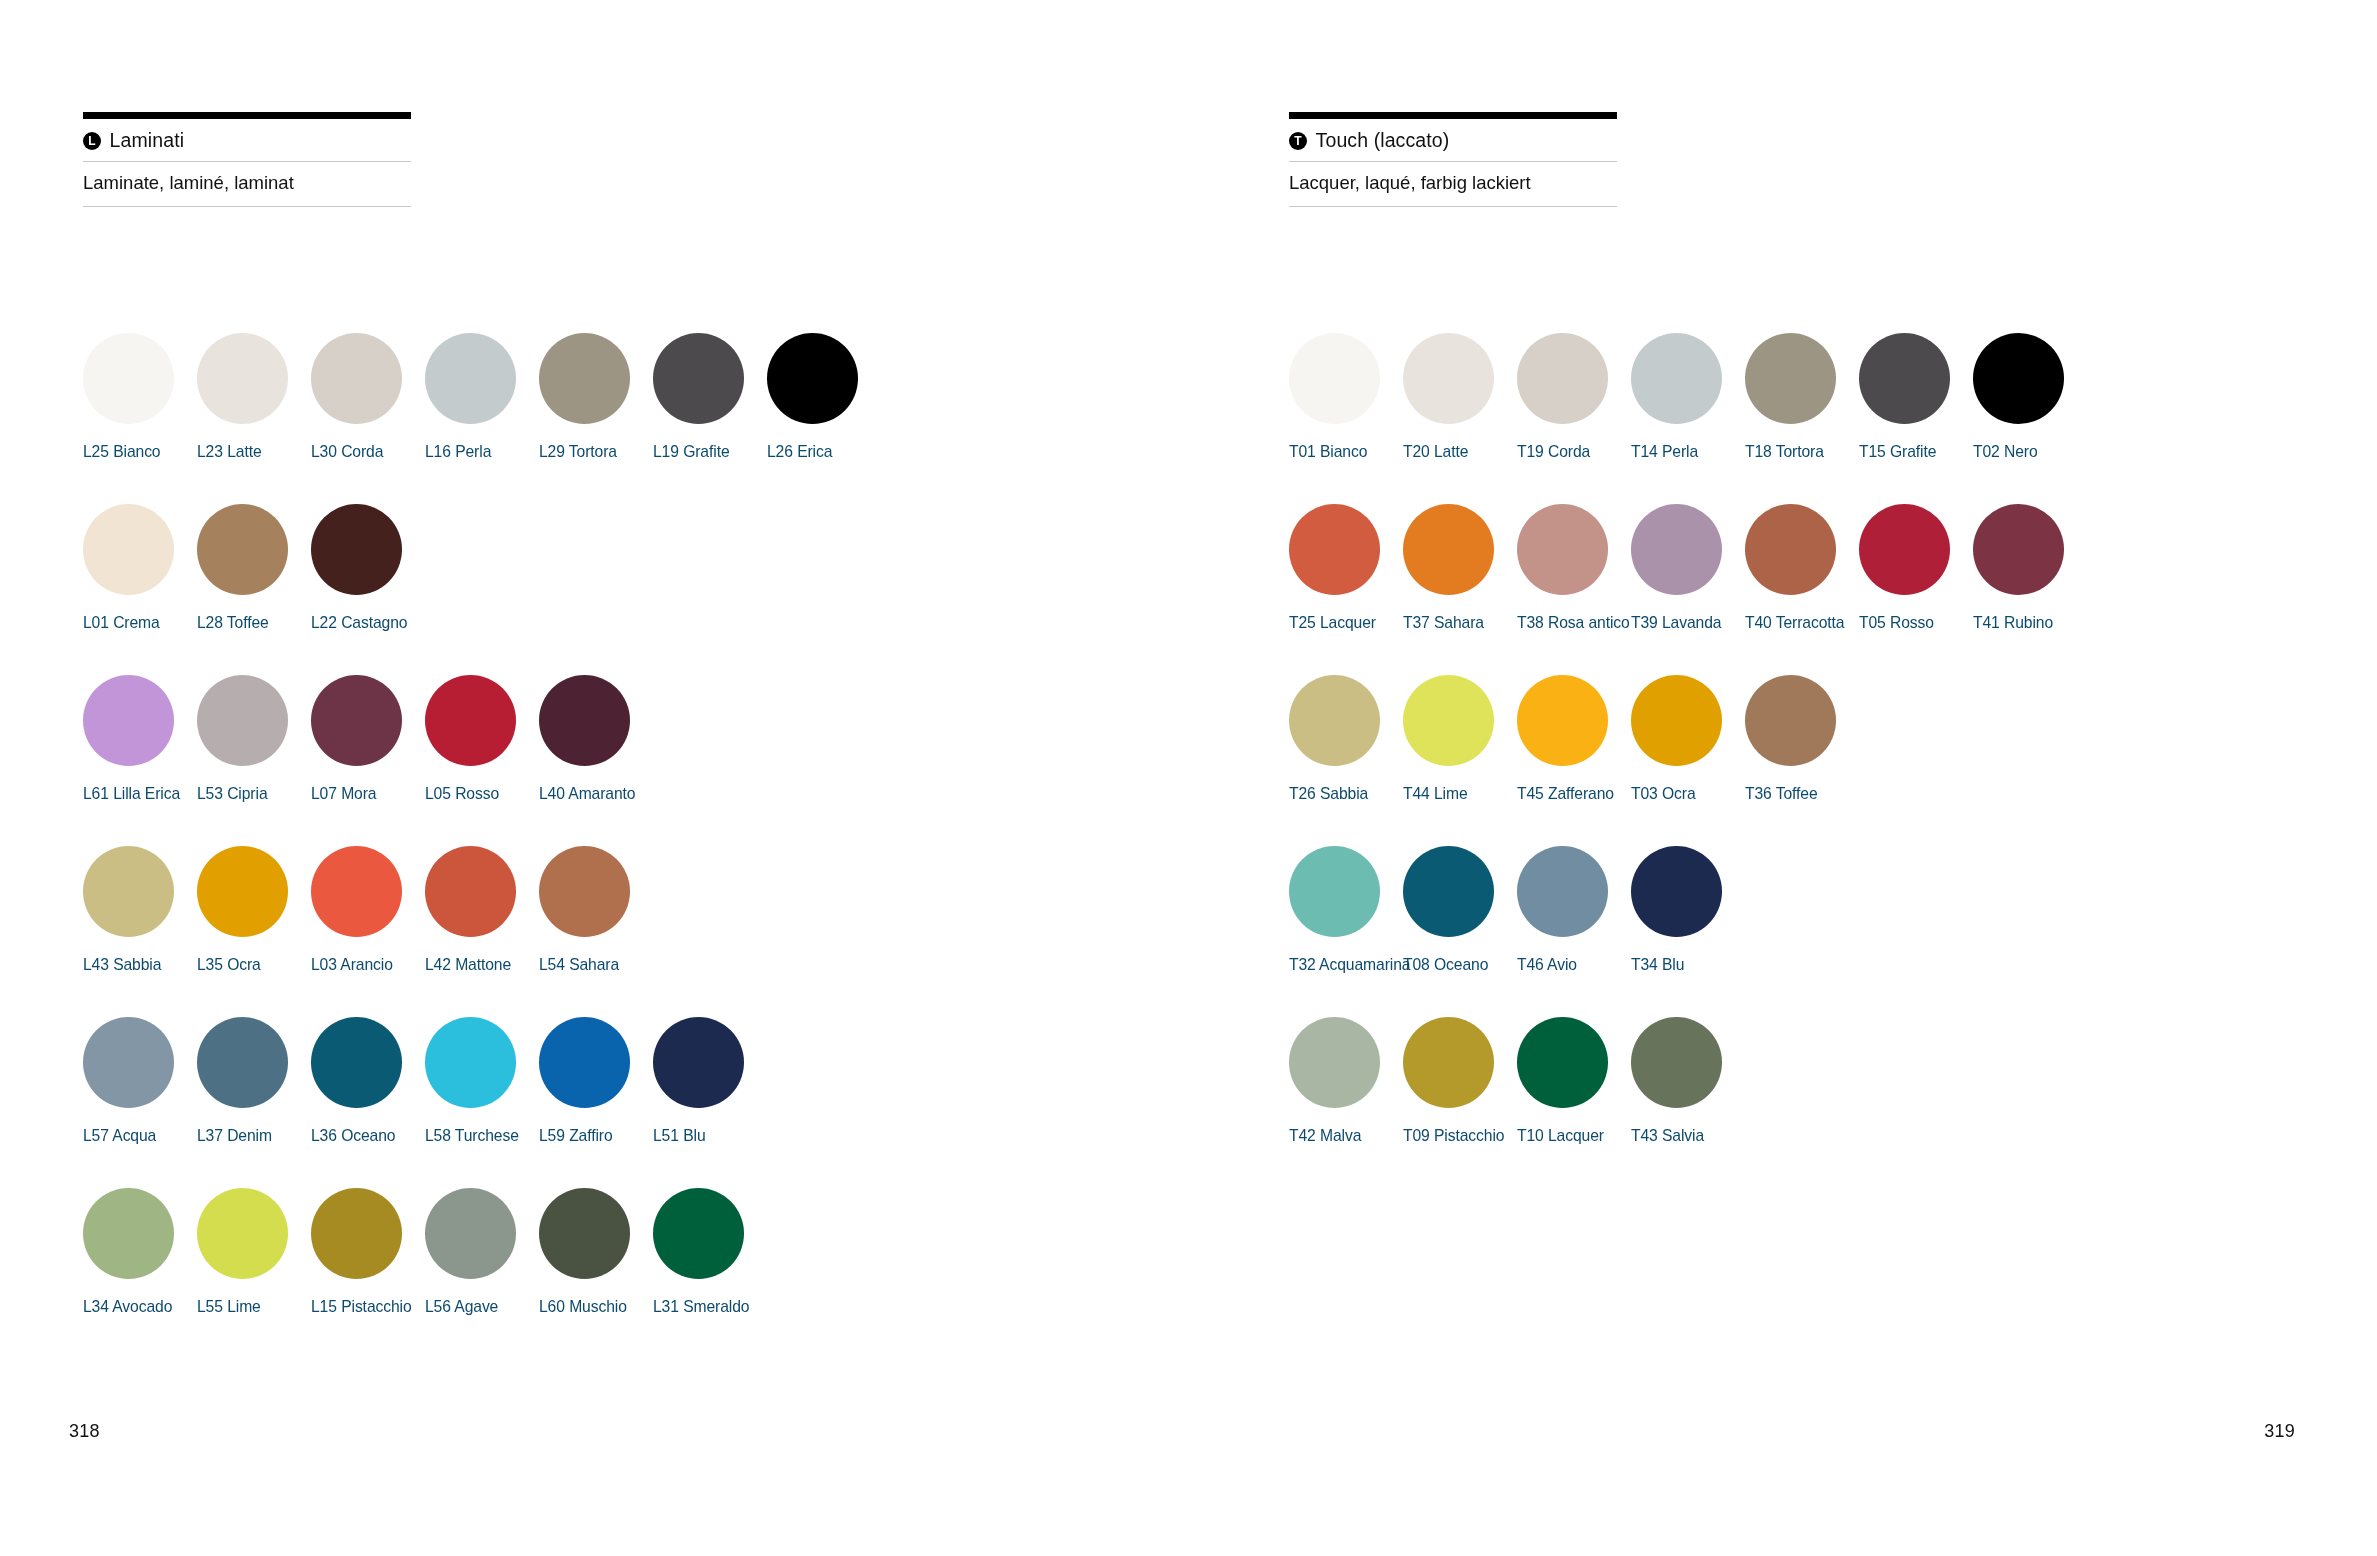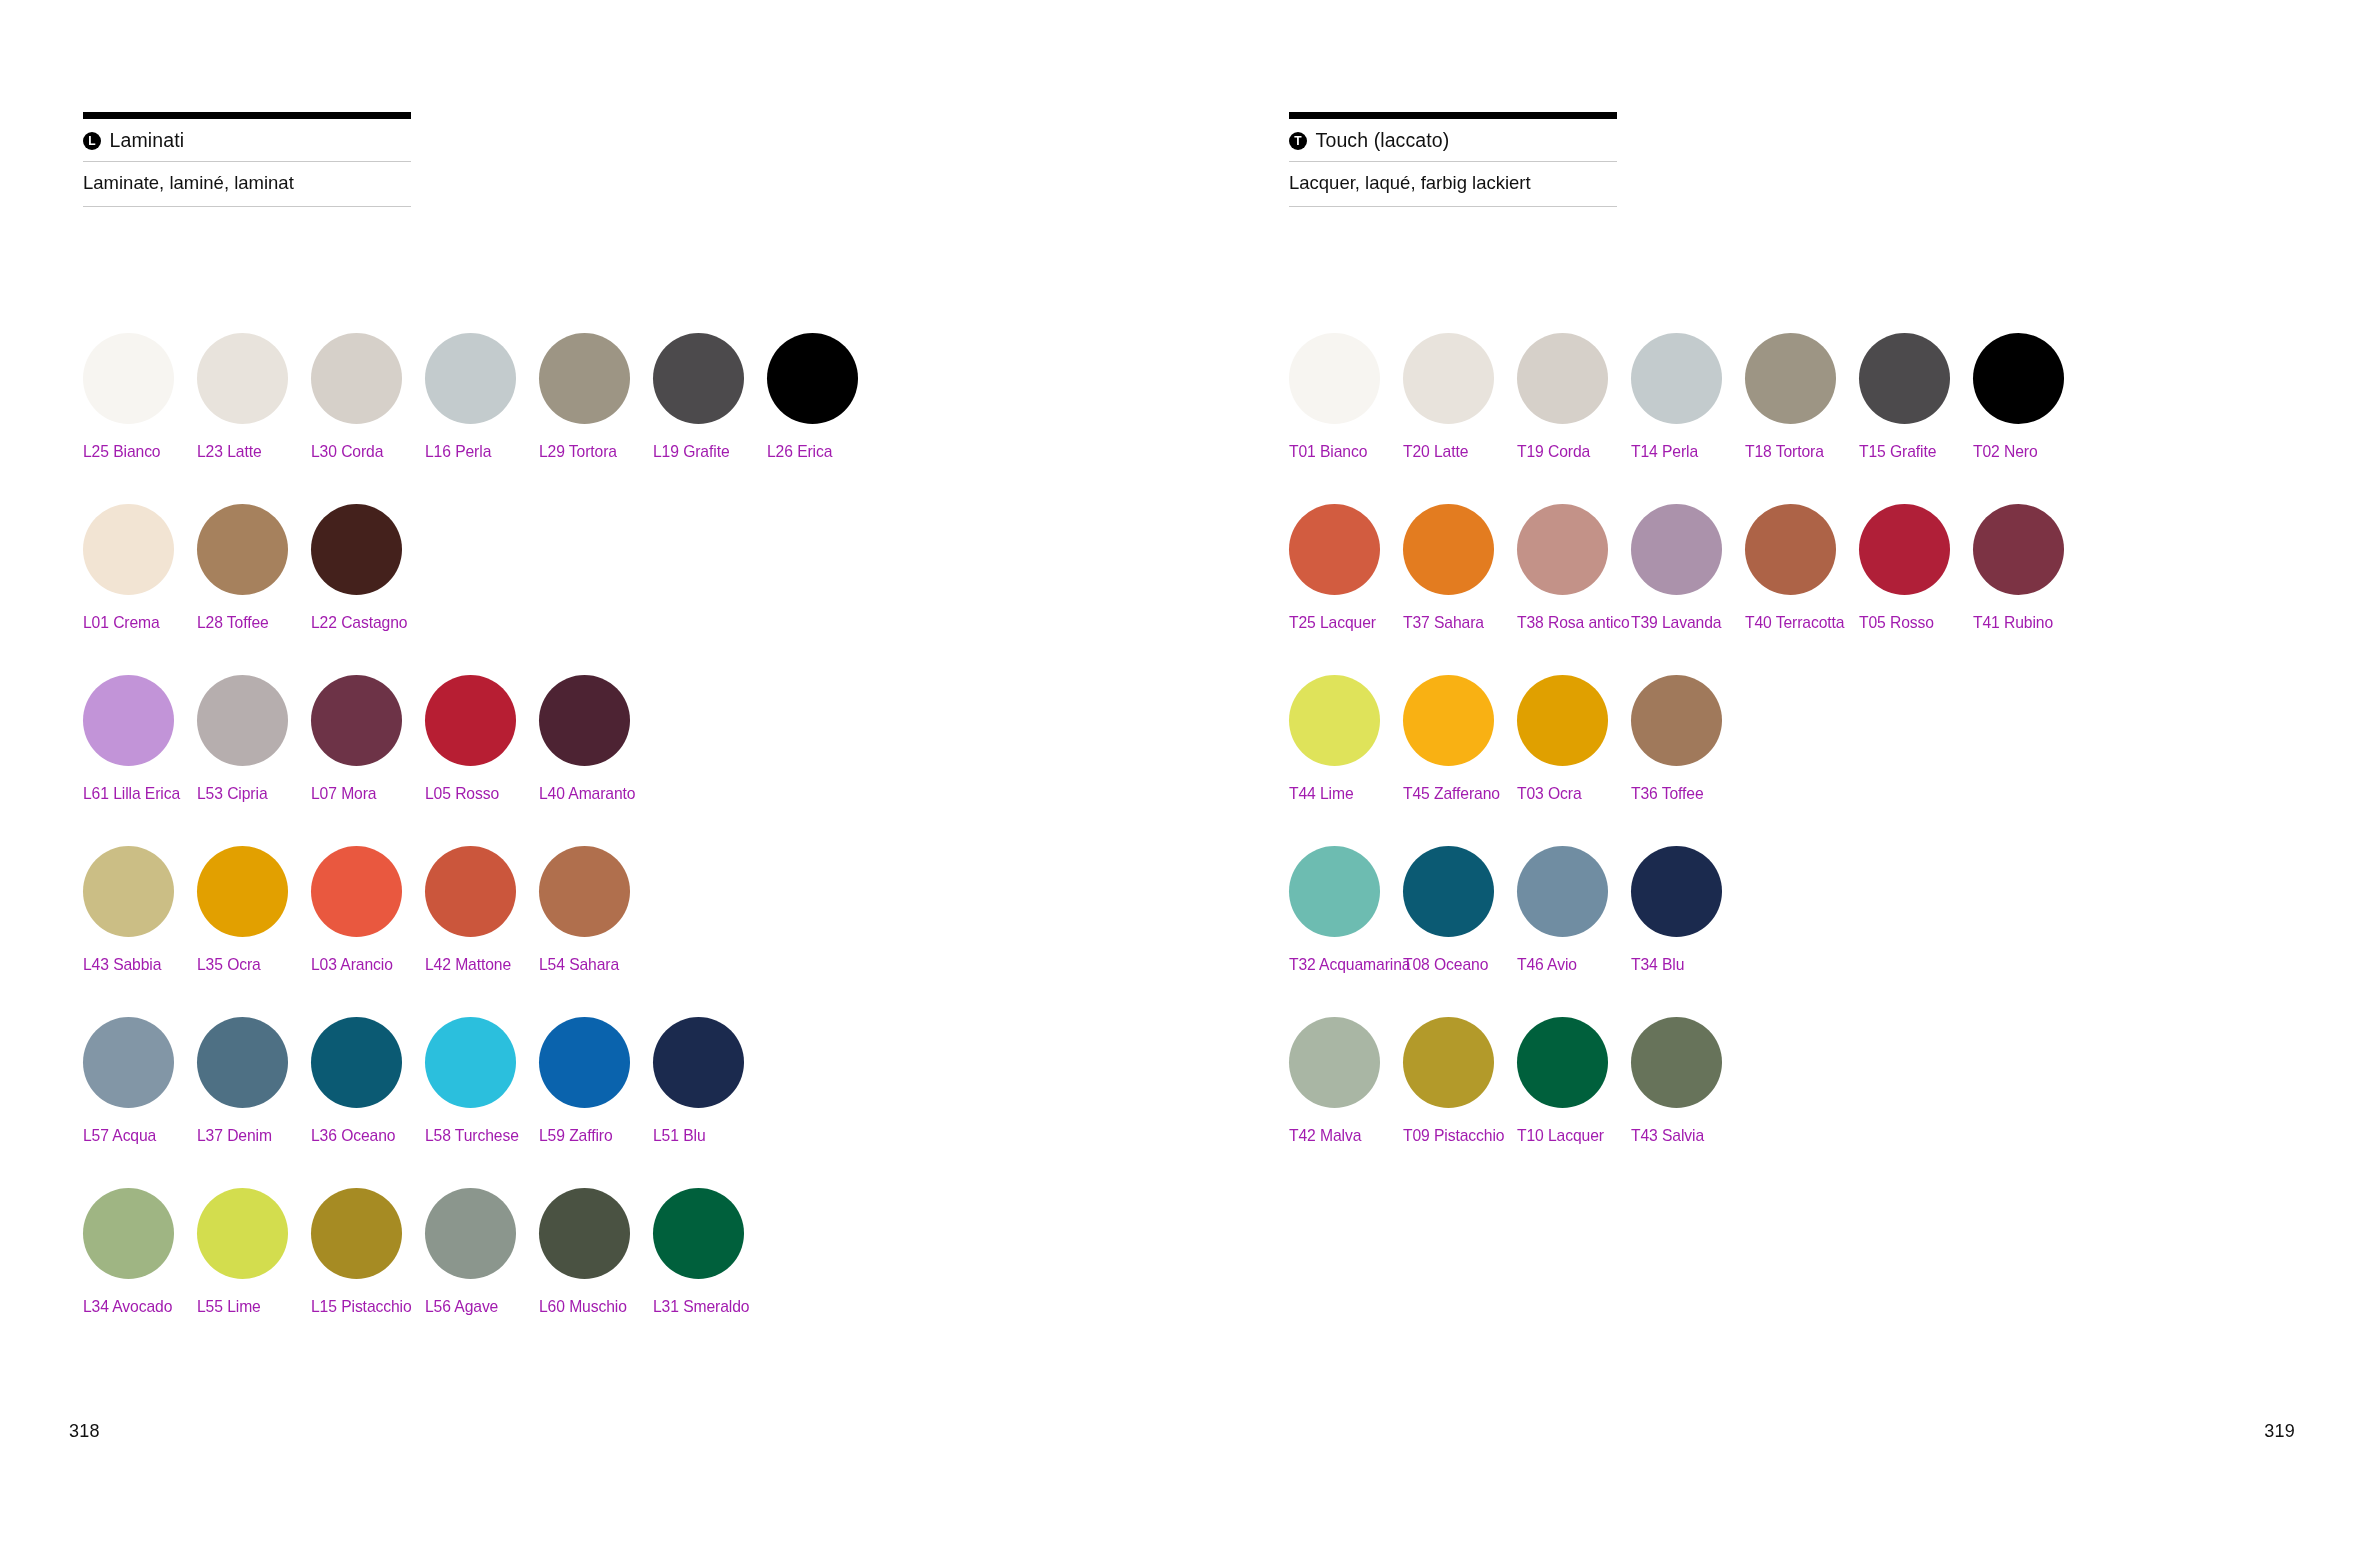--- a/index.html
+++ b/index.html
@@ -105,21 +105,21 @@
     border-radius: 50%;
     display: block;
   }
   .swatch-label {
     position: absolute;
     top: 110px;
     left: 0;
     font-size: 15.7px;
     line-height: 1.1;
     white-space: nowrap;
-    color: #a21caf;
+    color: #0c4a6e;
     letter-spacing: -0.1px;
   }
 
   
   .folio {
     position: absolute;
     bottom: 115px;
     font-size: 18px;
     color: #111111;
     letter-spacing: 0.2px;
@@ -359,20 +359,24 @@
               <span class="swatch-dot" style="background: rgb(176, 31, 56);"></span>
               <span class="swatch-label">T05 Rosso</span>
             </div>
             <div class="swatch-cell">
               <span class="swatch-dot" style="background: rgb(124, 51, 68);"></span>
               <span class="swatch-label">T41 Rubino</span>
             </div>
           </div>
           <div class="swatch-row">
             <div class="swatch-cell">
+              <span class="swatch-dot" style="background: rgb(203, 190, 133);"></span>
+              <span class="swatch-label">T26 Sabbia</span>
+            </div>
+            <div class="swatch-cell">
               <span class="swatch-dot" style="background: rgb(223, 227, 90);"></span>
               <span class="swatch-label">T44 Lime</span>
             </div>
             <div class="swatch-cell">
               <span class="swatch-dot" style="background: rgb(249, 177, 19);"></span>
               <span class="swatch-label">T45 Zafferano</span>
             </div>
             <div class="swatch-cell">
               <span class="swatch-dot" style="background: rgb(224, 160, 0);"></span>
               <span class="swatch-label">T03 Ocra</span>

